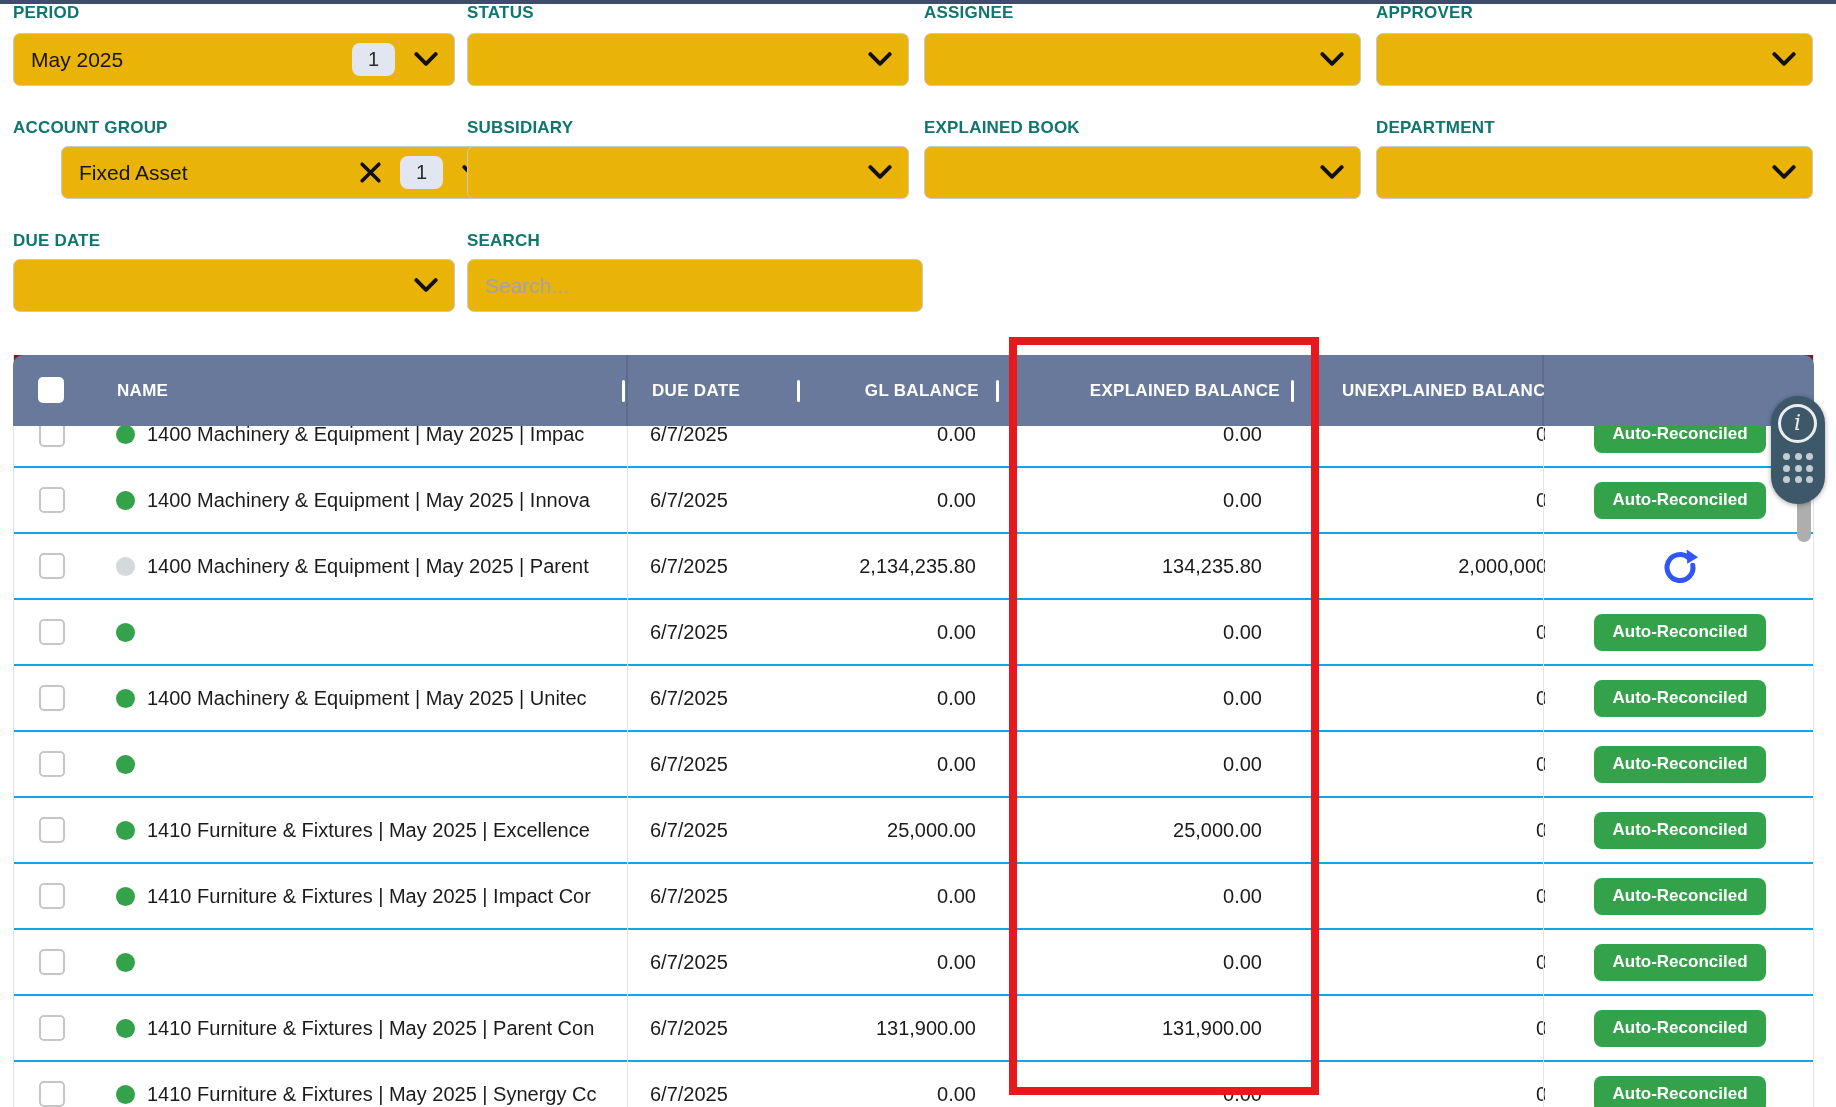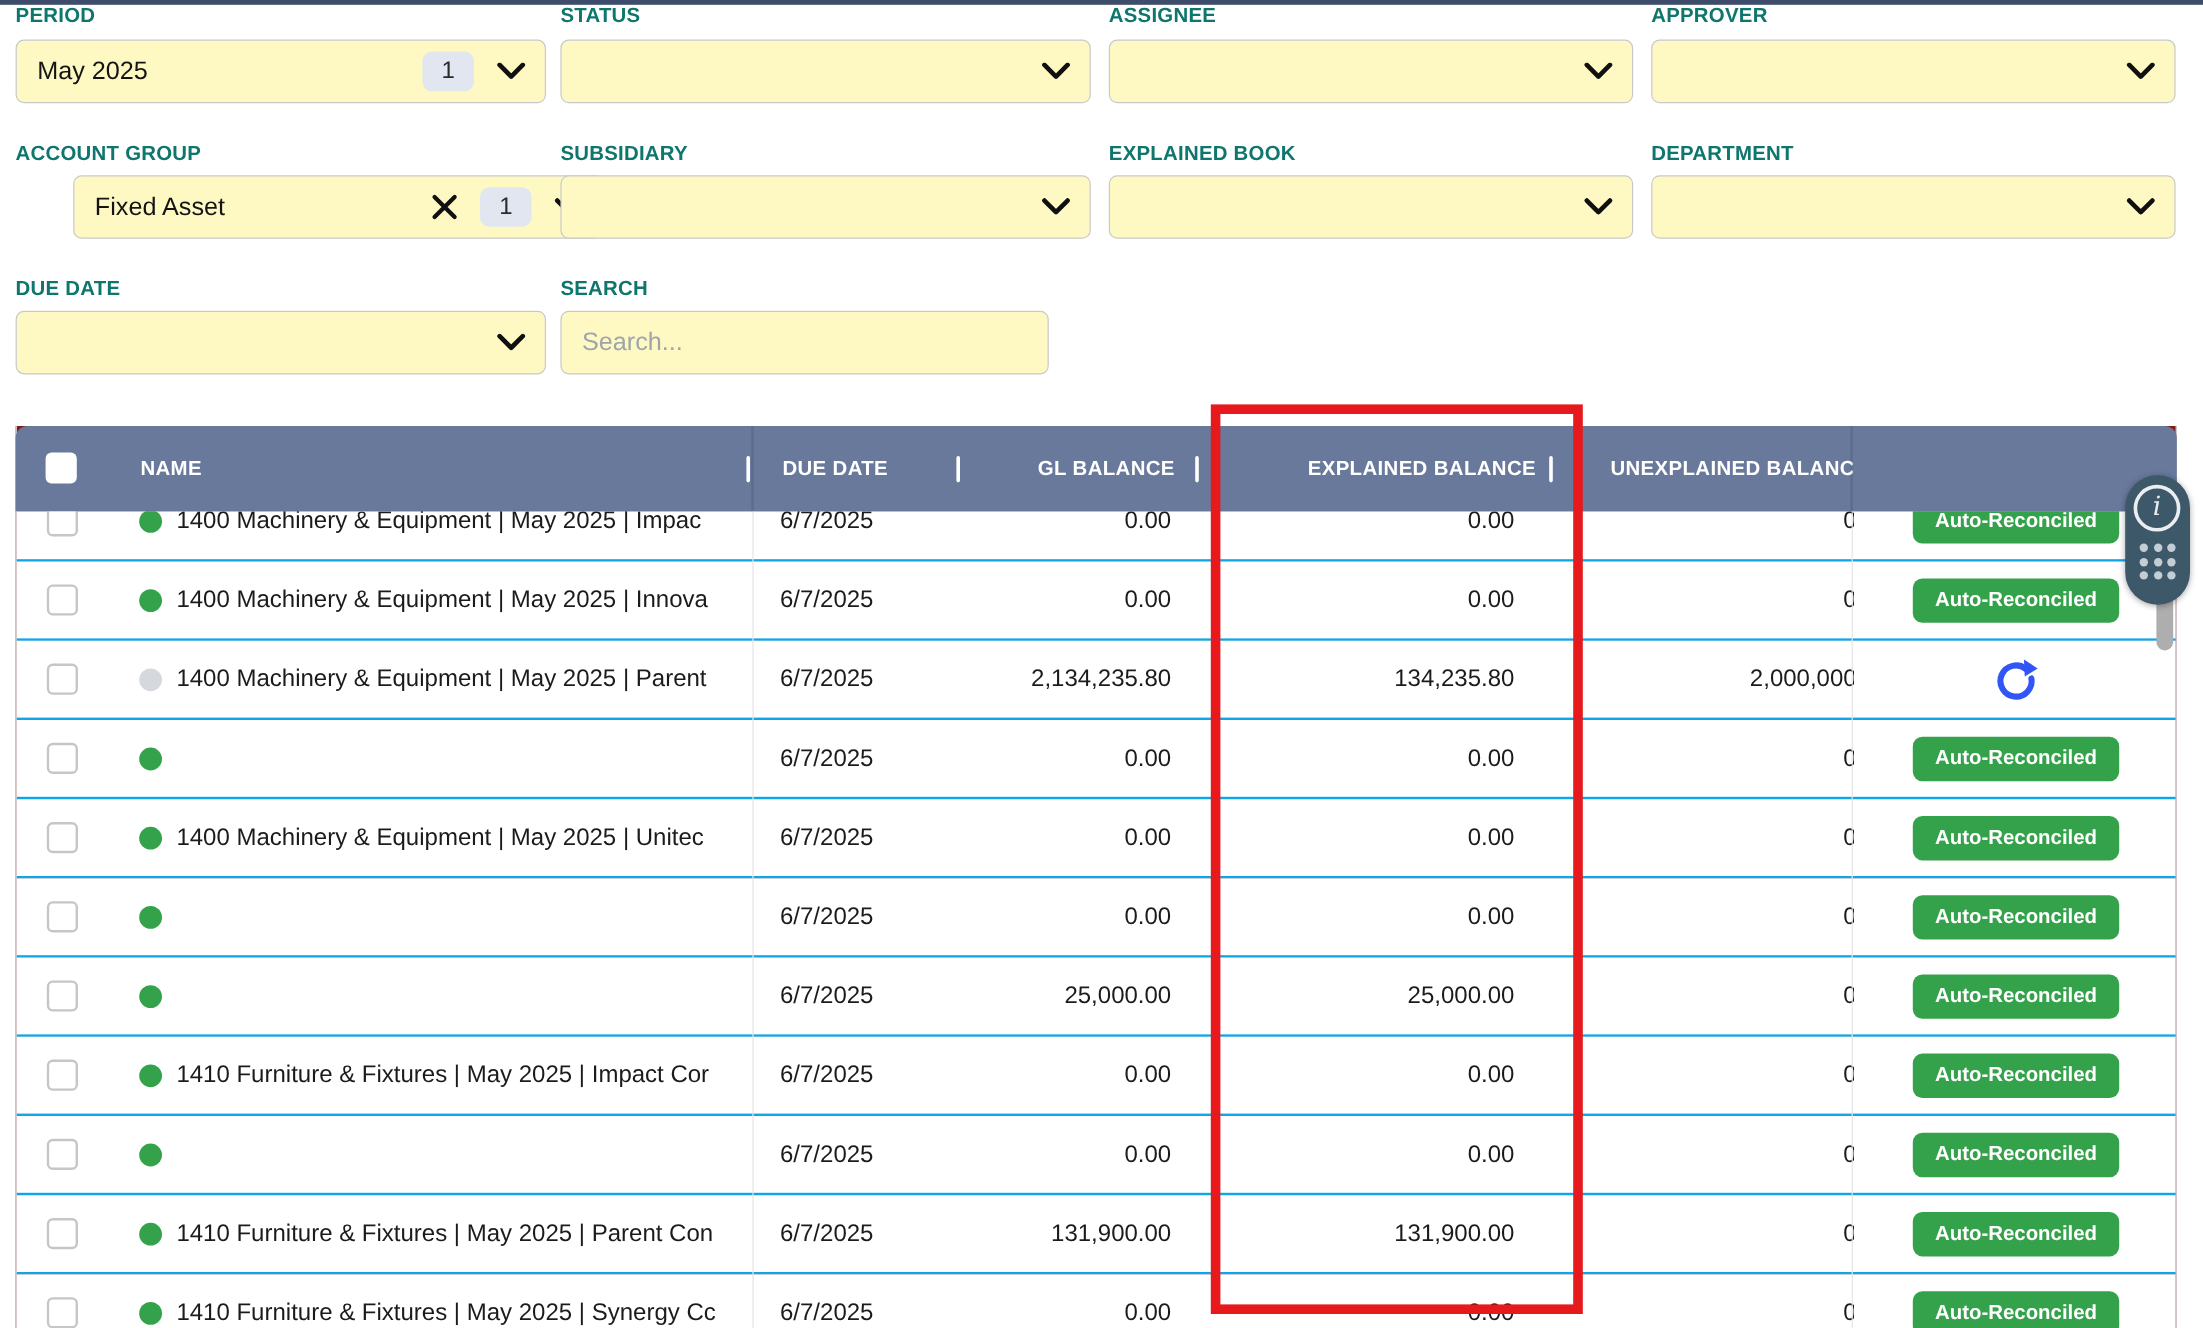--- a/index.html
+++ b/index.html
@@ -6,21 +6,21 @@
   body{
     width:1836px;height:1107px;overflow:hidden;position:relative;
     background:#ffffff;font-family:"Liberation Sans",sans-serif;color:#1b1b1b;
   }
   .abs{position:absolute;}
   
   .top-strip{left:0;top:0;width:1836px;height:4px;background:#3E4D6C;}
   
   .f-label{font-size:17px;font-weight:600;letter-spacing:.2px;color:#0f766e;}
   .f-box{
-    height:53px;background:#fef9c3;border:1px solid #C9C9C9;border-radius:7px;
+    height:53px;background:#eab308;border:1px solid #C9C9C9;border-radius:7px;
     display:flex;align-items:center;box-sizing:border-box;padding:0 15px 0 17px;
   }
   .f-value{font-size:21px;color:#141414;flex:1 1 auto;white-space:nowrap;overflow:hidden;}
   .f-right{display:flex;align-items:center;gap:18px;margin-left:auto;}
   .count-badge{
     min-width:43px;height:33px;border-radius:8px;background:#E2E6F1;color:#2b2b2b;
     font-size:20px;display:flex;align-items:center;justify-content:center;box-sizing:border-box;
   }
   .chev svg,.xicon svg{display:block;}
   .search-input{
@@ -198,21 +198,21 @@
   <span class="f-right">
       <span class="chev">
         <svg width="26" height="15" viewBox="0 0 24 14">
           <path d="M3 2 L12 11 L21 2" fill="none" stroke="#101010" stroke-width="3.6" stroke-linecap="round" stroke-linejoin="round"></path>
         </svg>
       </span>
     </span>
 </div>
 
 <div class="abs f-label" style="left:467px;top:231px;">SEARCH</div>
-<div class="abs f-box" style="left:467px;top:259px;width:407px;">
+<div class="abs f-box" style="left:467px;top:259px;width:456px;">
   <input class="search-input" type="text" placeholder="Search..." style="">
 </div>
 
 <div class="abs table-wrap">
   <div class="t-header">
     <div class="cb head-cb" style="top:22px;margin-top:0;"></div>
     <div class="h-cell" style="left:104px;">NAME</div>
     <div class="h-seam" style="left:613px;"></div>
     <div class="h-bar" style="left:609px;"></div>
     <div class="h-cell" style="left:639px;">DUE DATE</div>
@@ -335,20 +335,21 @@
         <div class="status-badge">Auto-Reconciled</div>
 
       </div>
     </div>
   </div>
 
   <div class="row">
     <div class="row-inner">
       <div class="cb body-cb"></div>
       <div class="dot green"></div>
+      <div class="cell c-name">1410 Furniture &amp; Fixtures | May 2025 | Excellence</div>
       <div class="cell c-date">6/7/2025</div>
       <div class="cell c-gl">25,000.00</div>
       <div class="cell c-expl">25,000.00</div>
       <div class="cell c-unexpl">
             <span class="unexpl-inner">0.00</span>
           </div>
       <div class="cell c-action">
         <div class="status-badge">Auto-Reconciled</div>
 
       </div>

